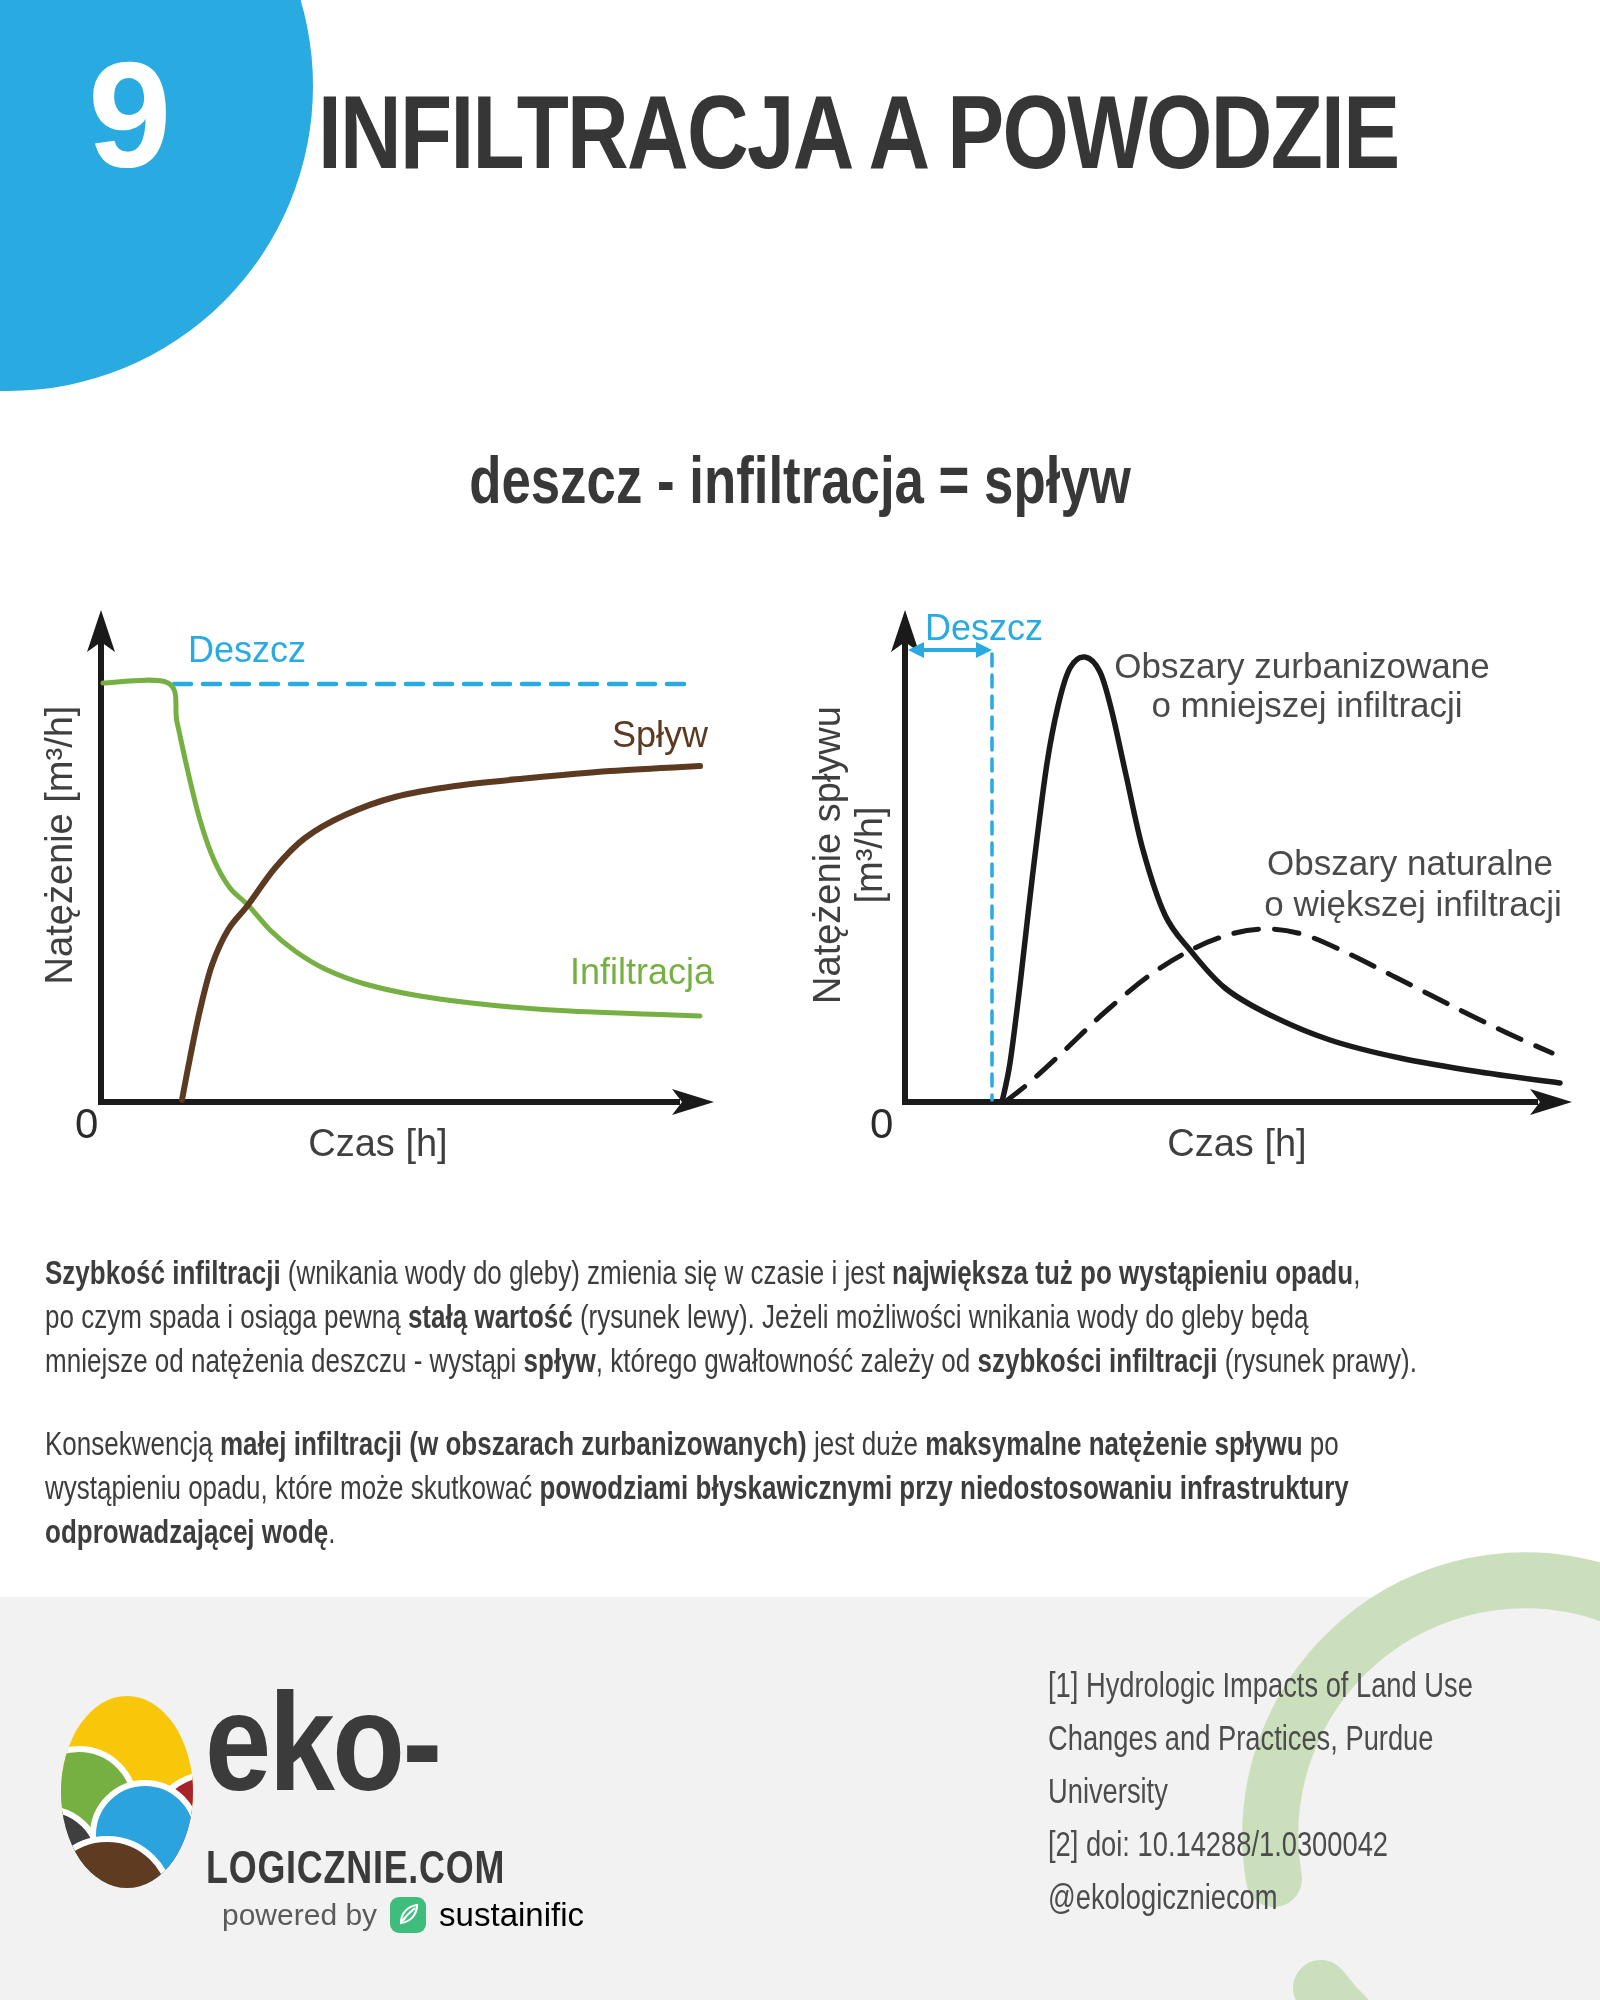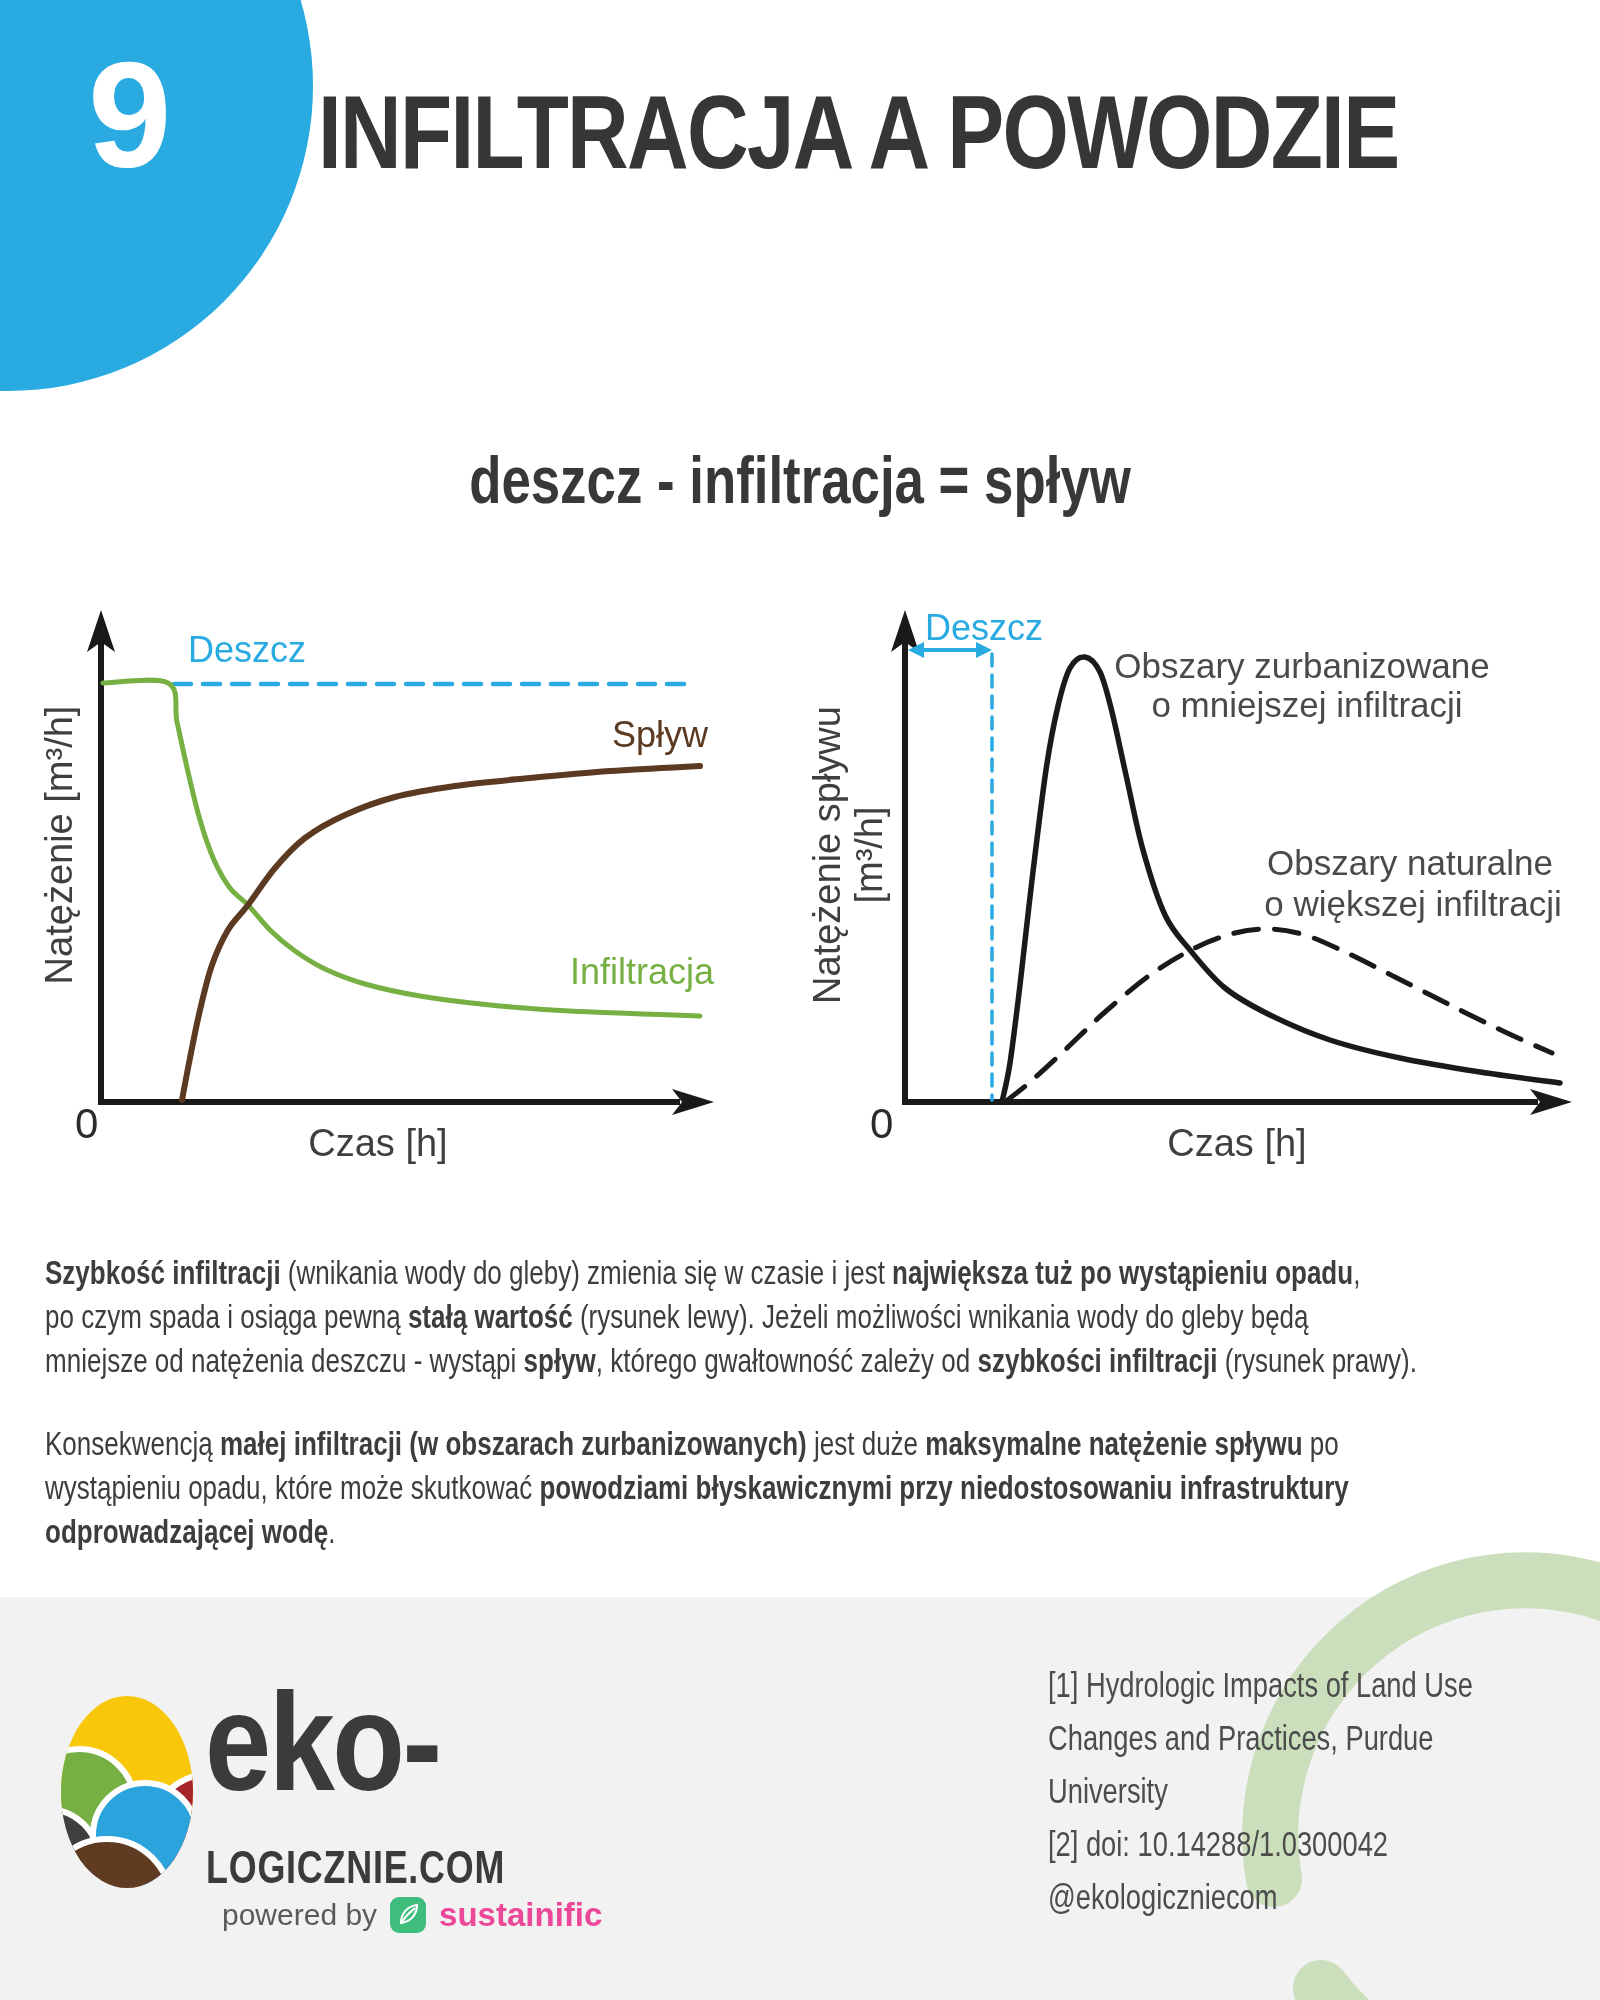--- a/index.html
+++ b/index.html
@@ -45,21 +45,21 @@
   .paragraphs p + p{margin-top:39px;}
 
   
   .footer-bg{left:0;top:1597px;width:1600px;height:403px;background:#f2f2f2;z-index:1;}
   .brand-main{left:205px;top:1672px;font-size:140px;font-weight:700;color:#3b3b3b;line-height:1;
               transform:scaleX(.85);transform-origin:left top;letter-spacing:-3px;z-index:3;}
   .brand-sub{left:206px;top:1840px;font-size:46px;font-weight:800;color:#3b3b3b;letter-spacing:1px;
              transform:scaleX(.78);transform-origin:left top;z-index:3;}
   .powered-row{left:222px;top:1896px;display:flex;align-items:center;gap:12px;z-index:3;}
   .powered-label{font-size:30px;color:#5a5a5a;}
-  .sustainific-name{font-size:33px;font-weight:700;color:#ec4899;}
+  .sustainific-name{font-size:33px;font-weight:400;color:#000000;}
   .references{left:1048px;top:1658px;font-size:35px;line-height:53px;color:#4c4c4c;
               transform:scaleX(.78);transform-origin:left top;white-space:nowrap;z-index:3;}
   .logo-svg{left:57px;top:1693px;z-index:3;}
 </style>
 </head>
 <body>
 
 <div class="page">
 
   <div class="abs footer-bg"></div>

